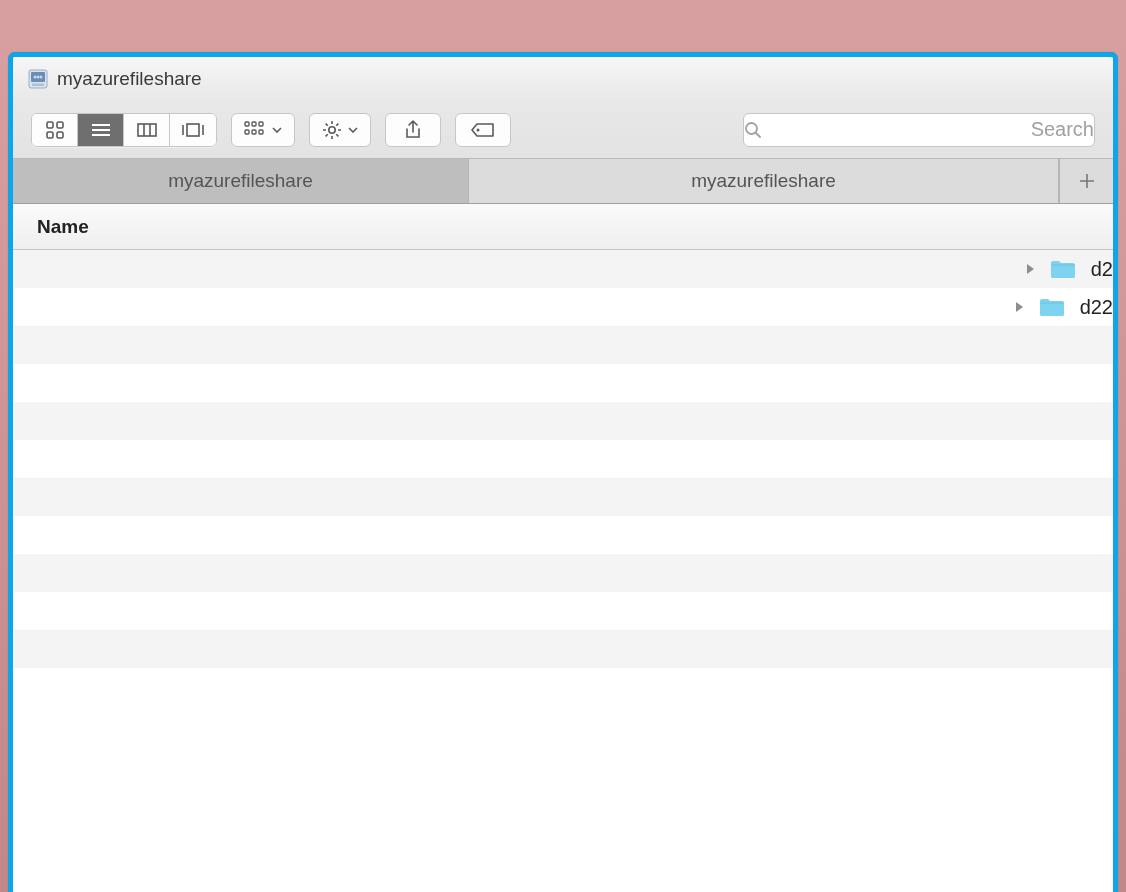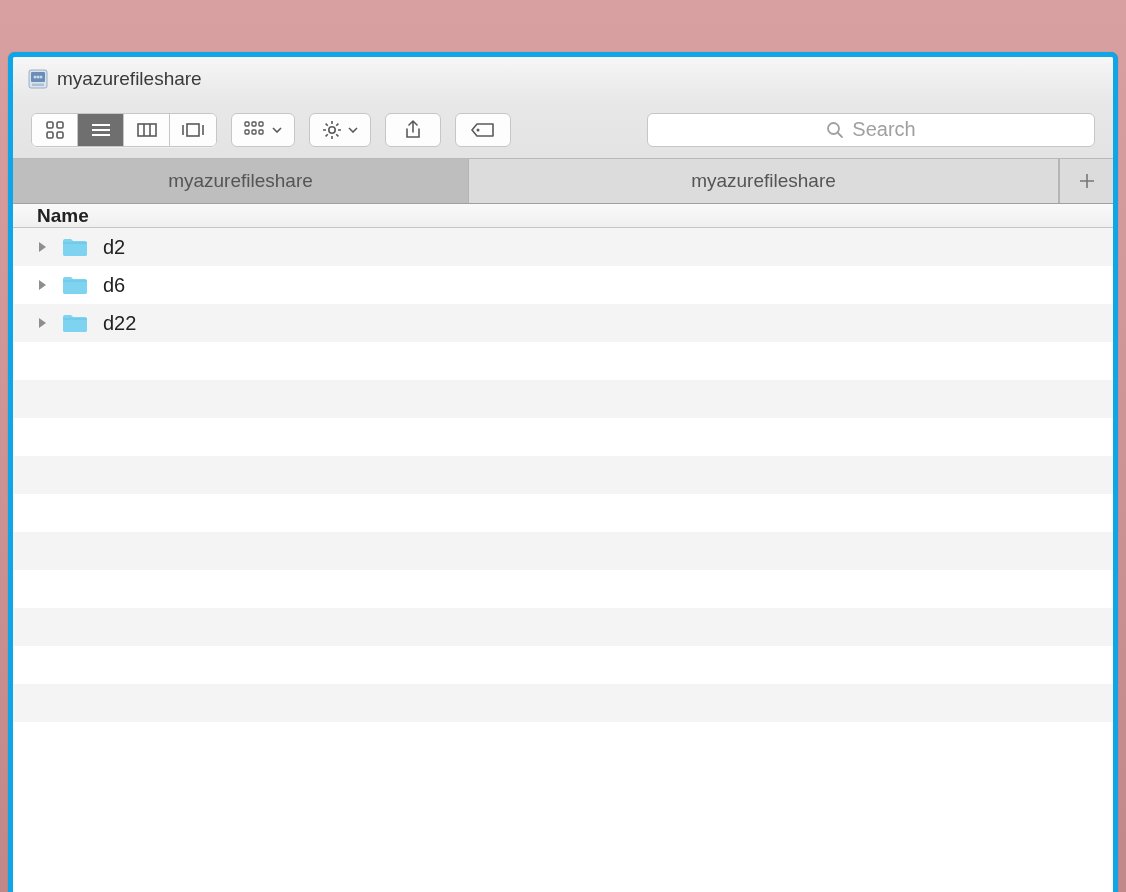--- a/index.html
+++ b/index.html
@@ -83,27 +83,27 @@
       display: flex;
       align-items: center;
       justify-content: center;
       padding: 0 12px;
       gap: 6px;
       color: #5a5a5a;
     }
     .spacer { flex: 1; }
     .search-box {
       height: 34px;
-      width: 448px;
+      width: 352px;
       background: #fff;
       border: 1px solid #c6c6c6;
       border-radius: 6px;
       display: flex;
       align-items: center;
-      justify-content: center;
+      justify-content: space-between;
       gap: 8px;
       color: #a0a0a0;
       font-size: 20px;
     }
     .tabs-row {
       height: 45px;
       display: flex;
       background: #d8d8d8;
       border-bottom: 1px solid #a0a0a0;
     }
@@ -128,21 +128,21 @@
       width: 54px;
       display: flex;
       align-items: center;
       justify-content: center;
       background: #dcdcdc;
       border-left: 1px solid #b5b5b5;
       color: #777;
       font-size: 26px;
     }
     .column-header {
-      height: 24px;
+      height: 46px;
       background: linear-gradient(to bottom, #fafafa, #efefef);
       border-bottom: 1px solid #c5c5c5;
       display: flex;
       align-items: center;
       padding-left: 24px;
       font-size: 19px;
       font-weight: 600;
       color: #222;
     }
     .file-list {
@@ -151,20 +151,21 @@
       overflow: hidden;
     }
     .row {
       height: 38px;
       display: flex;
       align-items: center;
       padding-left: 24px;
       gap: 10px;
       font-size: 20px;
       color: #222;
+      justify-content: flex-end;
     }
     .row:nth-child(odd) { background: #f4f4f4; }
     .row:nth-child(even) { background: #ffffff; }
     .disclosure {
       width: 14px;
       color: #8a8a8a;
       display: flex;
       align-items: center;
     }
     .folder-icon {
@@ -325,34 +326,20 @@
           <svg width="11" height="12" viewBox="0 0 11 12">
             <path d="M2 1 L9 6 L2 11 Z" fill="#8e8e8e"></path>
           </svg>
         </span>
         <span class="folder-icon">
           <svg width="28" height="22" viewBox="0 0 28 22">
             <path d="M2 5 C2 4 2.5 3 4 3 L10 3 L12 5 L24 5 C25.5 5 26 6 26 7 L26 18 C26 19.5 25.5 20 24 20 L4 20 C2.5 20 2 19.5 2 18 Z" fill="#7dd3f0"></path>
             <path d="M2 7 L26 7" stroke="#5bb8da" stroke-width="0.6"></path>
           </svg>
         </span>
-        <span class="file-name">d6</span>
-      </div>
-      <div class="row">
-        <span class="disclosure">
-          <svg width="11" height="12" viewBox="0 0 11 12">
-            <path d="M2 1 L9 6 L2 11 Z" fill="#8e8e8e"></path>
-          </svg>
-        </span>
-        <span class="folder-icon">
-          <svg width="28" height="22" viewBox="0 0 28 22">
-            <path d="M2 5 C2 4 2.5 3 4 3 L10 3 L12 5 L24 5 C25.5 5 26 6 26 7 L26 18 C26 19.5 25.5 20 24 20 L4 20 C2.5 20 2 19.5 2 18 Z" fill="#7dd3f0"></path>
-            <path d="M2 7 L26 7" stroke="#5bb8da" stroke-width="0.6"></path>
-          </svg>
-        </span>
         <span class="file-name">d22</span>
       </div>
       <div class="row"></div>
       <div class="row"></div>
       <div class="row"></div>
       <div class="row"></div>
       <div class="row"></div>
       <div class="row"></div>
       <div class="row"></div>
       <div class="row"></div>

